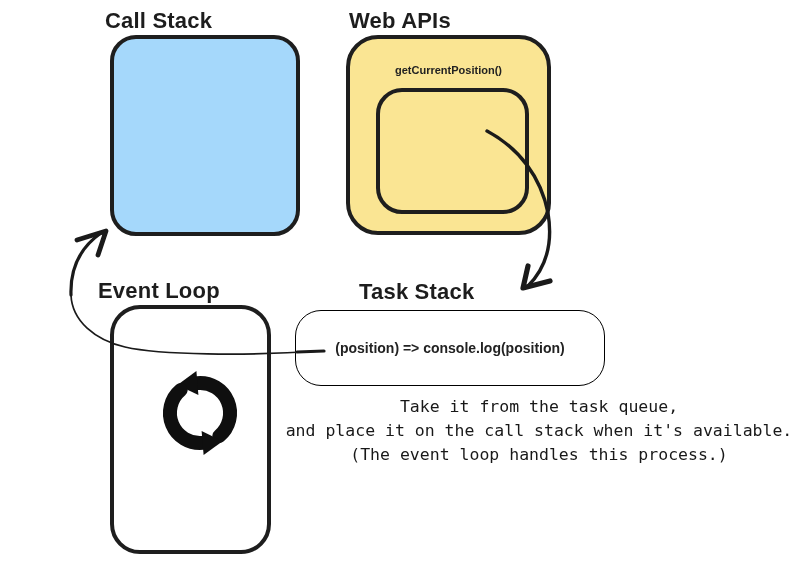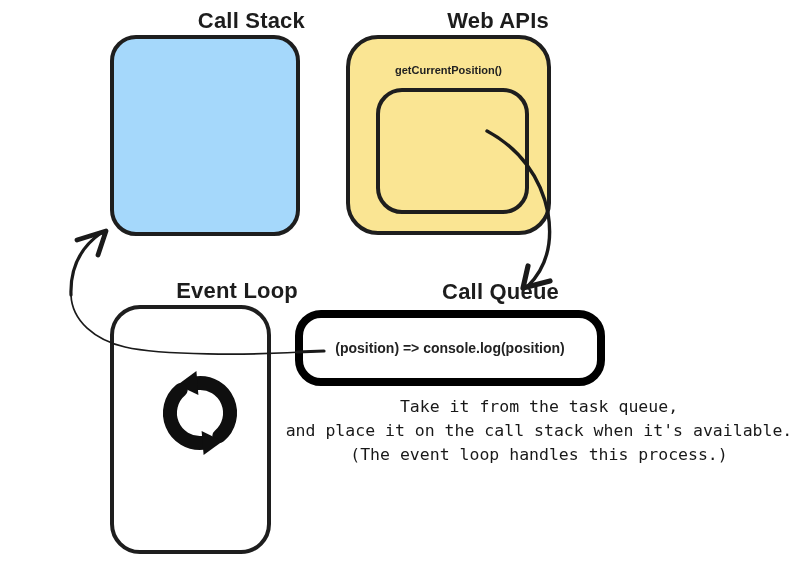--- a/index.html
+++ b/index.html
@@ -7,21 +7,21 @@
     position: relative;
     width: 792px;
     height: 563px;
     background: #ffffff;
     overflow: hidden;
     font-family: "Liberation Sans", sans-serif;
     color: #1d1d1d;
   }
   .title {
     position: absolute;
-    text-align: right;
+    text-align: left;
     font-size: 22px;
     font-weight: 600;
     color: #1d1d1d;
     letter-spacing: 0.2px;
     white-space: nowrap;
   }
   .box {
     position: absolute;
     box-sizing: border-box;
     border: 4.5px solid #1e1e1e;
@@ -50,21 +50,21 @@
     font-size: 11px;
     font-weight: 600;
     color: #222222;
   }
   .box.event-loop {
     left: 110px; top: 305px; width: 161px; height: 249px;
     border-radius: 30px;
   }
   .box.task-queue {
     left: 295px; top: 310px; width: 310px; height: 76px;
-    border: 8px solid #000000;
+    border: 1px solid #000000;
     border-radius: 26px;
     display: flex;
     align-items: center;
     justify-content: center;
   }
   .callback-label {
     font-size: 14px;
     font-weight: 600;
     color: #222222;
     white-space: nowrap;
@@ -86,21 +86,21 @@
   }
 </style>
 </head>
 <body>
 
 <div class="canvas">
 
   <div class="title" style="left:105px; top:8px; width:200px;">Call Stack</div>
   <div class="title" style="left:349px; top:8px; width:200px;">Web APIs</div>
   <div class="title" style="left:98px; top:278px; width:200px;">Event Loop</div>
-  <div class="title" style="left:359px; top:279px; width:200px;">Call Queue</div>
+  <div class="title" style="left:359px; top:279px; width:200px;">Task Stack</div>
 
   <div class="box call-stack"></div>
 
   <div class="box web-apis">
     <div class="api-label">getCurrentPosition()</div>
     <div class="box web-apis-inner"></div>
   </div>
 
   <div class="box event-loop"></div>
 

